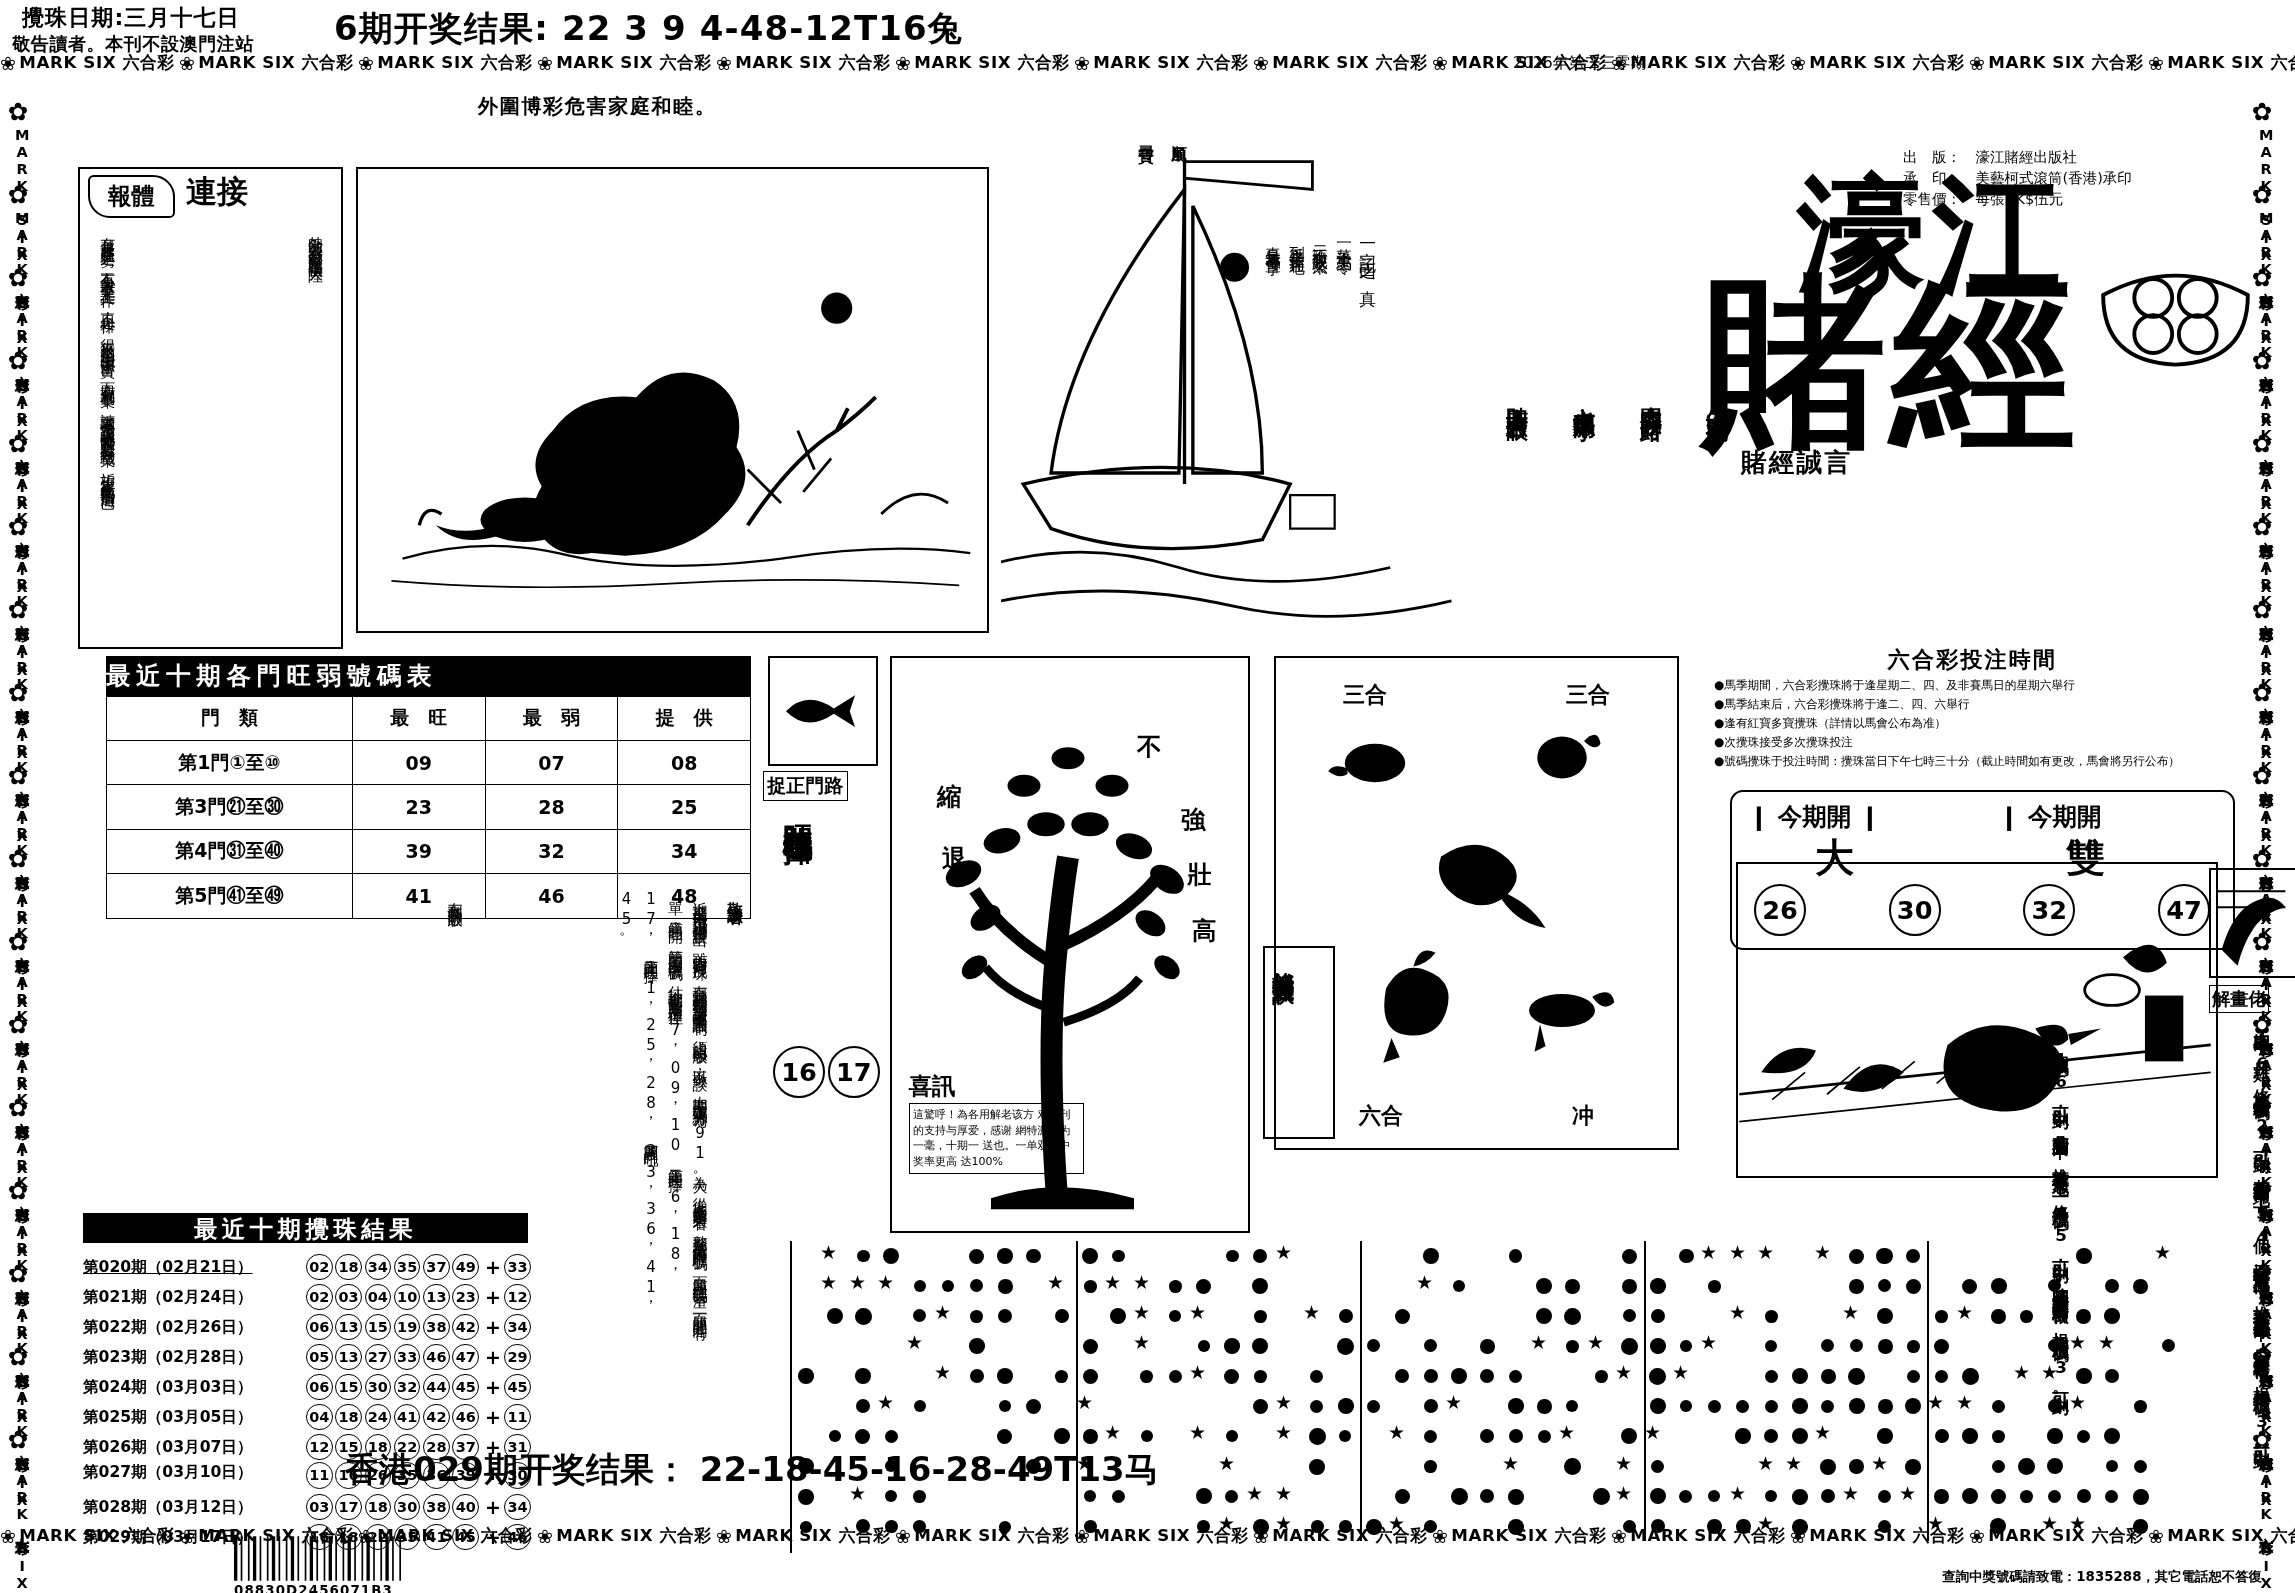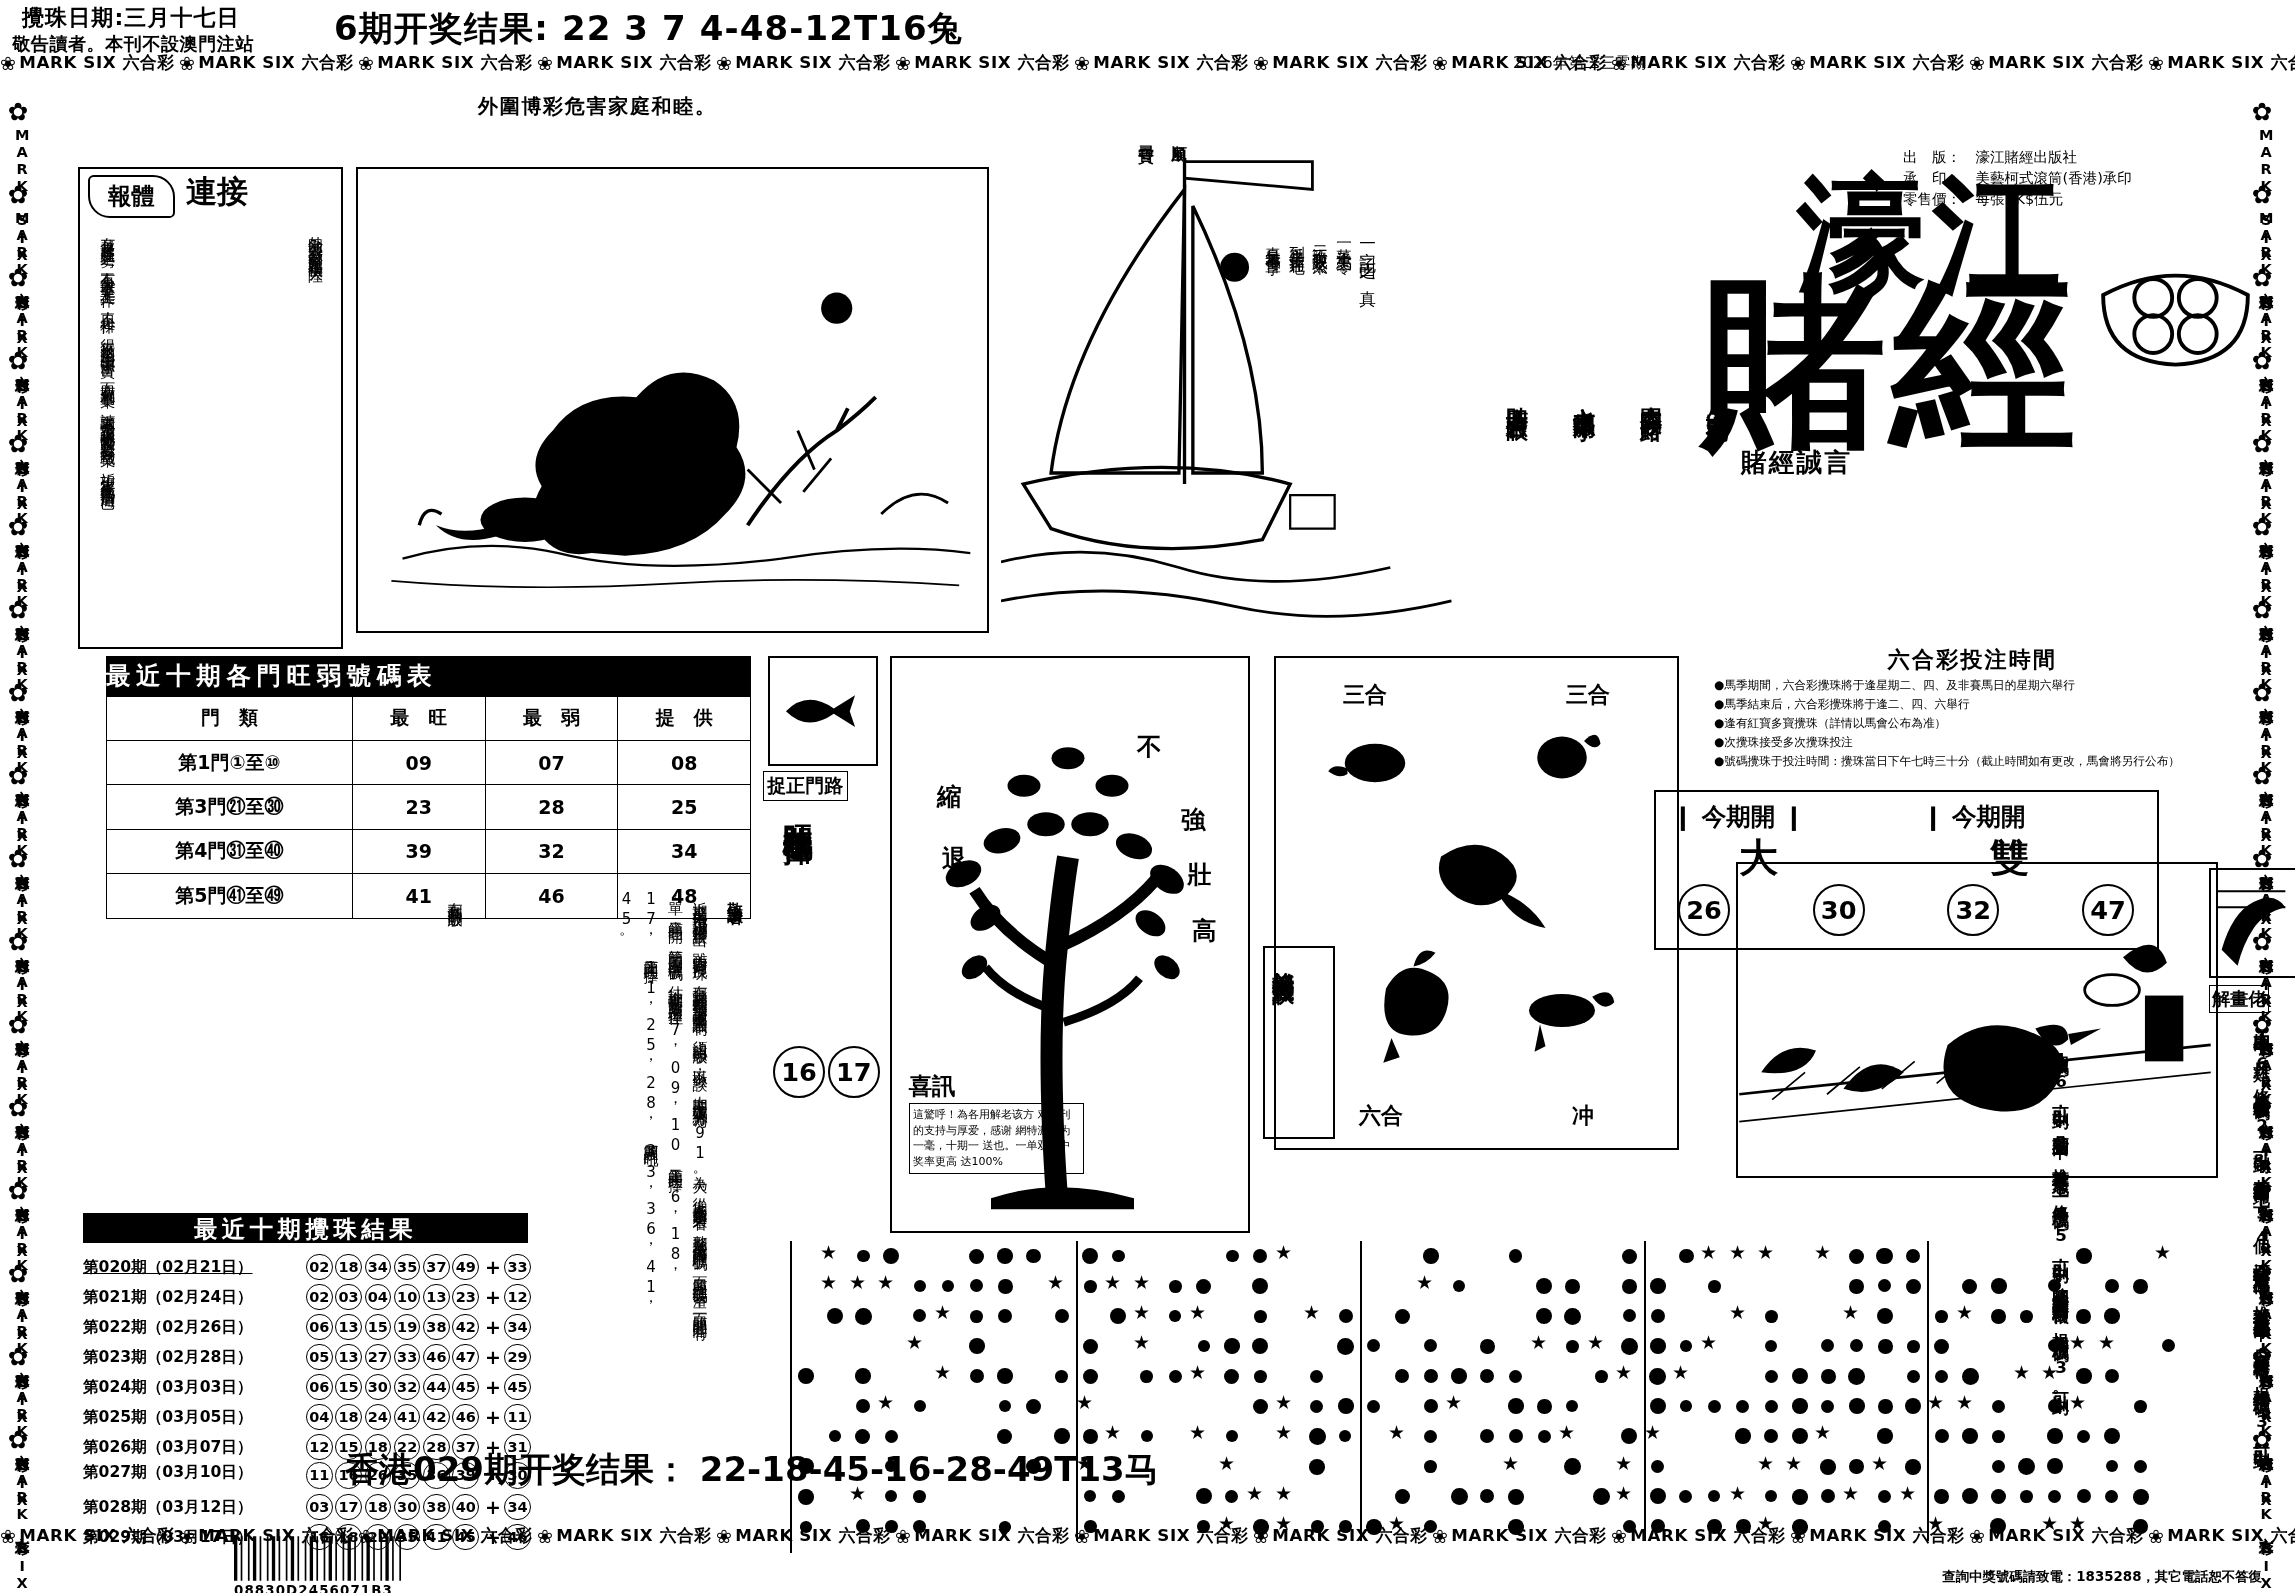--- a/index.html
+++ b/index.html
@@ -34,21 +34,21 @@
 <body>
 
 <div class="page">
 
   <div class="strip" id="strip-top" style="top:51px;"><span class="fl">❀</span><span class="u">MARK SIX 六合彩</span><span class="fl">❀</span><span class="u">MARK SIX 六合彩</span><span class="fl">❀</span><span class="u">MARK SIX 六合彩</span><span class="fl">❀</span><span class="u">MARK SIX 六合彩</span><span class="fl">❀</span><span class="u">MARK SIX 六合彩</span><span class="fl">❀</span><span class="u">MARK SIX 六合彩</span><span class="fl">❀</span><span class="u">MARK SIX 六合彩</span><span class="fl">❀</span><span class="u">MARK SIX 六合彩</span><span class="fl">❀</span><span class="u">MARK SIX 六合彩</span><span class="fl">❀</span><span class="u">MARK SIX 六合彩</span><span class="fl">❀</span><span class="u">MARK SIX 六合彩</span><span class="fl">❀</span><span class="u">MARK SIX 六合彩</span><span class="fl">❀</span><span class="u">MARK SIX 六合彩</span></div>
 
   <div style="position:absolute;left:22px;top:3.3px;font-size:22px;font-weight:bold;letter-spacing:1.1px;">攪珠日期:三月十七日</div>
   <div style="position:absolute;left:12.2px;top:32px;font-size:18px;font-weight:bold;letter-spacing:0.6px;">敬告讀者。本刊不設澳門注站</div>
   <div style="position:absolute;left:1513px;top:53px;font-size:15.6px;">2026年第二三零期</div>
 
-  <div class="ov-line1">6期开奖结果:  22  3  7  4-48-12T16兔</div>
+  <div class="ov-line1">6期开奖结果:  22  3  9  4-48-12T16兔</div>
   <div class="ov-line2">香港029期开奖结果： 22-18-45-16-28-49T13马</div>
 
   <div class="rail rail-l" id="rail-left">
       <div class="cell">
         <span class="fl">✿</span>
         <span class="tx">MARK SIX 六合彩</span>
       </div>
       <div class="cell">
         <span class="fl">✿</span>
         <span class="tx">MARK SIX 六合彩</span>
@@ -370,21 +370,21 @@
 
   <div style="position:absolute;left:1714px;top:645px;width:517px;height:22px;text-align:center;font-size:22px;font-weight:bold;letter-spacing:2.2px;">六合彩投注時間</div>
   <div style="position:absolute;left:1714px;top:676px;width:523px;font-size:11.7px;line-height:19px;">
     <div>●馬季期間，六合彩攪珠將于逢星期二、四、及非賽馬日的星期六舉行</div>
     <div>●馬季結束后，六合彩攪珠將于逢二、四、六舉行</div>
     <div>●逢有紅寶多寶攪珠（詳情以馬會公布為准）</div>
     <div>●次攪珠接受多次攪珠投注</div>
     <div>●號碼攪珠于投注時間：攪珠當日下午七時三十分（截止時間如有更改，馬會將另行公布）</div>
   </div>
 
-  <div class="box" style="position:absolute;left:1654px;top:790px;width:501px;height:156px;">
+  <div class="box" style="position:absolute;left:1730px;top:790px;width:501px;height:156px;border-radius:13px;">
     <div style="position:absolute;left:16.7px;top:7.8px;font-size:24.5px;font-weight:bold;">❙ <span>今期開</span> ❙</div>
     <div style="position:absolute;left:267px;top:7.8px;font-size:24.5px;font-weight:bold;">❙ <span>今期開</span></div>
     <div style="position:absolute;left:83px;top:39px;font-size:39px;font-weight:bold;">大</div>
     <div style="position:absolute;left:334px;top:39px;font-size:39px;font-weight:bold;">雙</div>
     <div style="position:absolute;left:22px;top:92px;width:456px;display:flex;justify-content:space-between;">
       <span class="ball-lg">26</span>
       <span class="ball-lg">30</span>
       <span class="ball-lg">32</span>
       <span class="ball-lg">47</span>
     </div>

